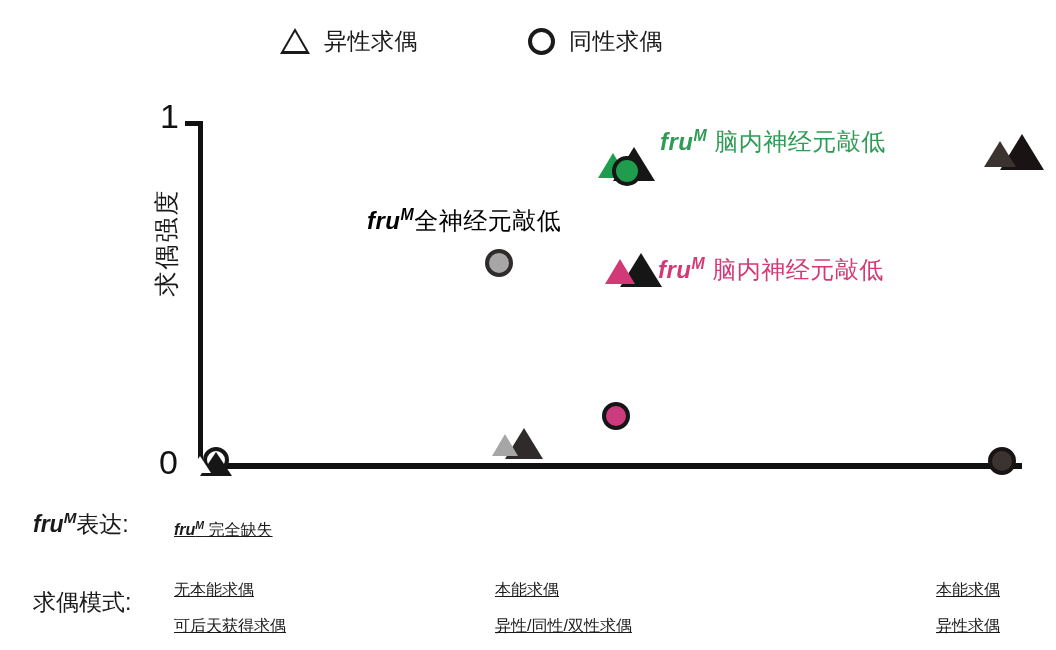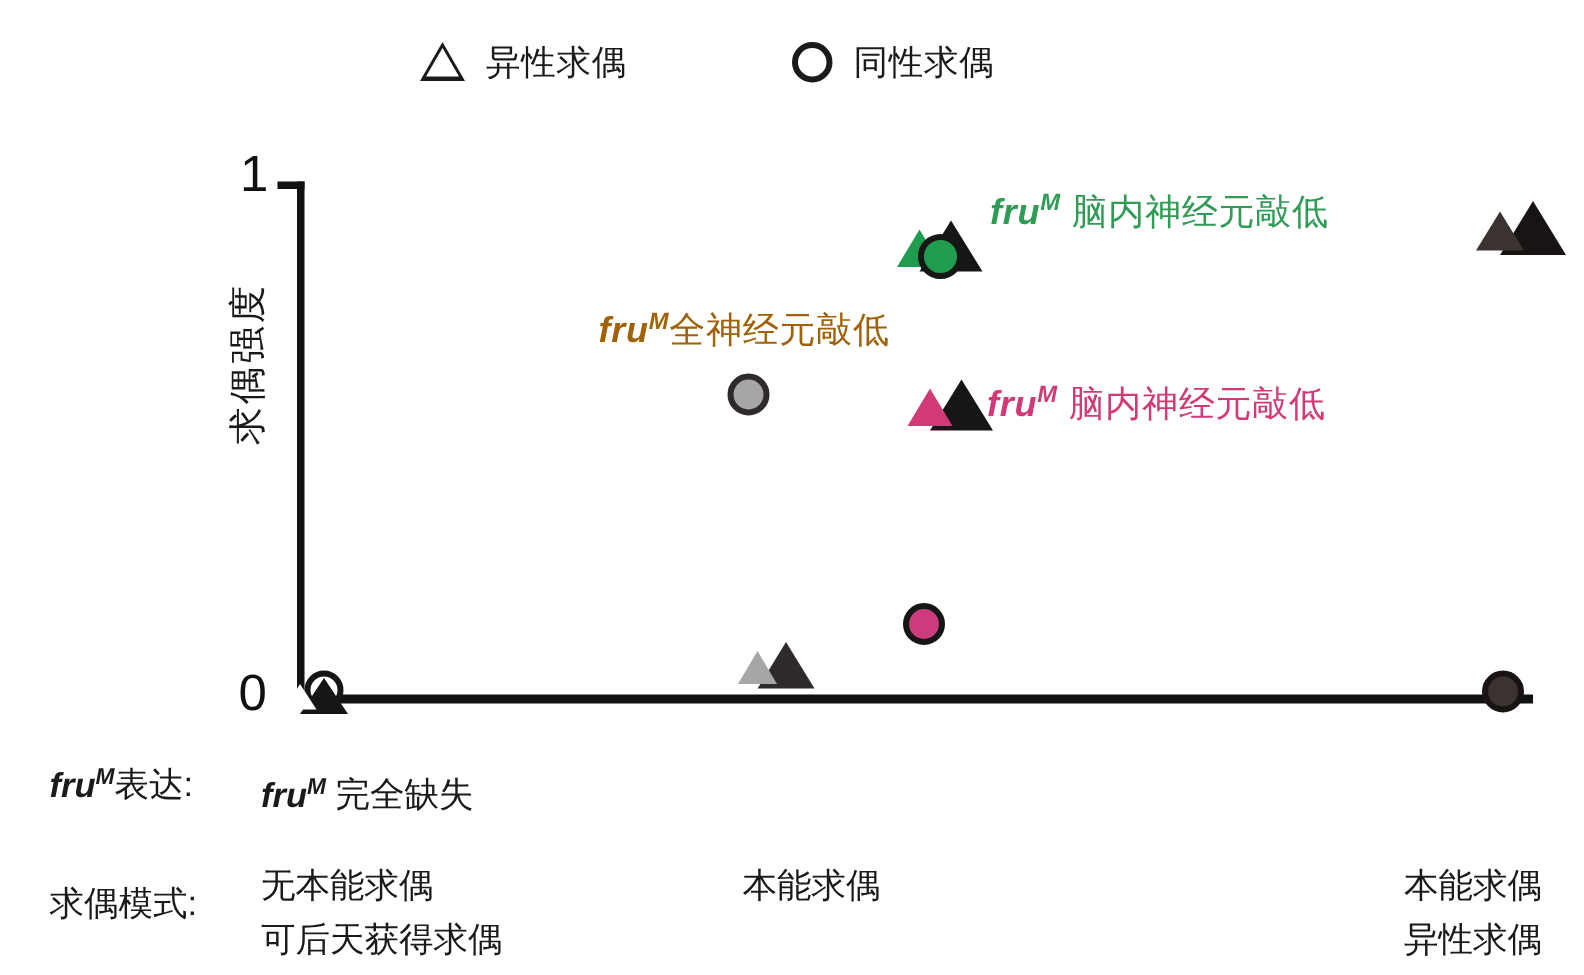--- a/index.html
+++ b/index.html
@@ -188,24 +188,25 @@
   }
   .row-label {
     position: absolute;
     font-size: 23px;
     line-height: 1;
     color: #1a1a1a;
     white-space: nowrap;
   }
   .cell {
     position: absolute;
-    font-size: 23px;
+    font-size: 16px;
     line-height: 30px;
     color: #1a1a1a;
     white-space: nowrap;
+    text-decoration: underline;
   }
   .gene-i {
     font-style: italic;
     font-weight: bold;
   }
   .gene-i sup {
     font-size: 0.66em;
     vertical-align: super;
     font-style: italic;
     font-weight: bold;
@@ -269,21 +270,21 @@
       <div class="tri-outer" style="border-left-width:22px; border-right-width:22px; border-bottom-width:36px; border-bottom-color:#191413;"></div>
       <div class="tri-inner" style="left:-16px; top:7px; border-left-width:16px; border-right-width:16px; border-bottom-width:26px; border-bottom-color:#3b3330;"></div>
     </div>
 
     <div class="marker m-circle" style="left:988px; top:447px; width:28px; height:28px; background:#3b3330; border:4px solid #191413;"></div>
 
     <div class="annot" style="left:660px; top:128px; color:#2e9c55;">
       <span class="gene"><span>fru</span><sup>M</sup></span><span> 脑内神经元敲低</span>
     </div>
 
-    <div class="annot" style="left:367px; top:207px; color:#a16207;margin-left:32px;">
+    <div class="annot" style="left:367px; top:207px; color:#000000;">
       <span class="gene"><span>fru</span><sup>M</sup></span><span>全神经元敲低</span>
     </div>
 
     <div class="annot" style="left:658px; top:256px; color:#d23a77;text-align:center;">
       <span class="gene"><span>fru</span><sup>M</sup></span><span> 脑内神经元敲低</span>
     </div>
 
   </div>
 
   <div class="btable">
@@ -296,19 +297,20 @@
       <span>求偶模式:</span>
     </div>
 
     <div class="cell" style="left:163px; top:18px;">
       <span class="gene-i"><span>fru</span><sup>M</sup></span><span> 完全缺失</span>
     </div>
     <div class="cell" style="left:163px; top:83px;">无本能求偶</div>
     <div class="cell" style="left:163px; top:119px;text-align:right;">可后天获得求偶</div>
 
     <div class="cell" style="left:484px; top:83px;">本能求偶</div>
+    <div class="cell" style="left:484px; top:119px;">异性/同性/双性求偶</div>
 
     <div class="cell" style="left:925px; top:83px;">本能求偶</div>
     <div class="cell" style="left:925px; top:119px;">异性求偶</div>
 
   </div>
 
 </div>
 
 </body></html>

